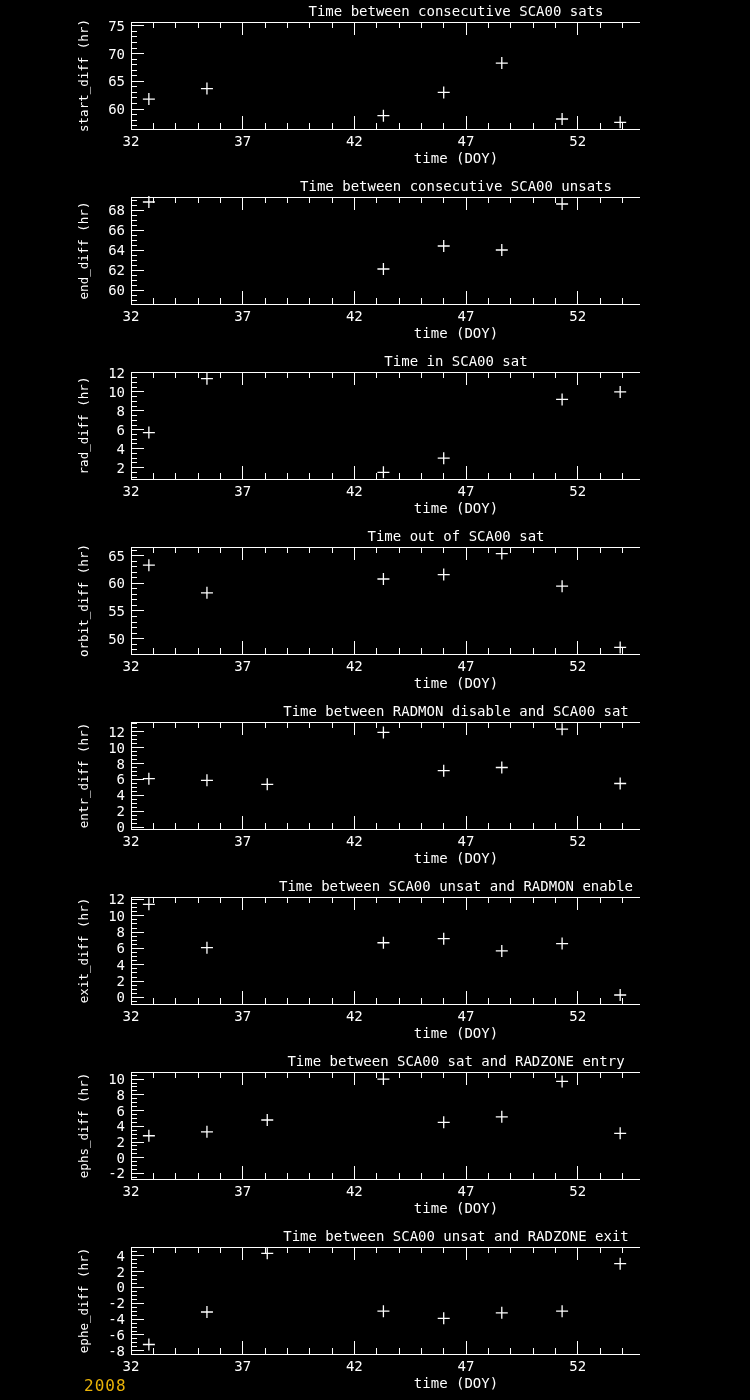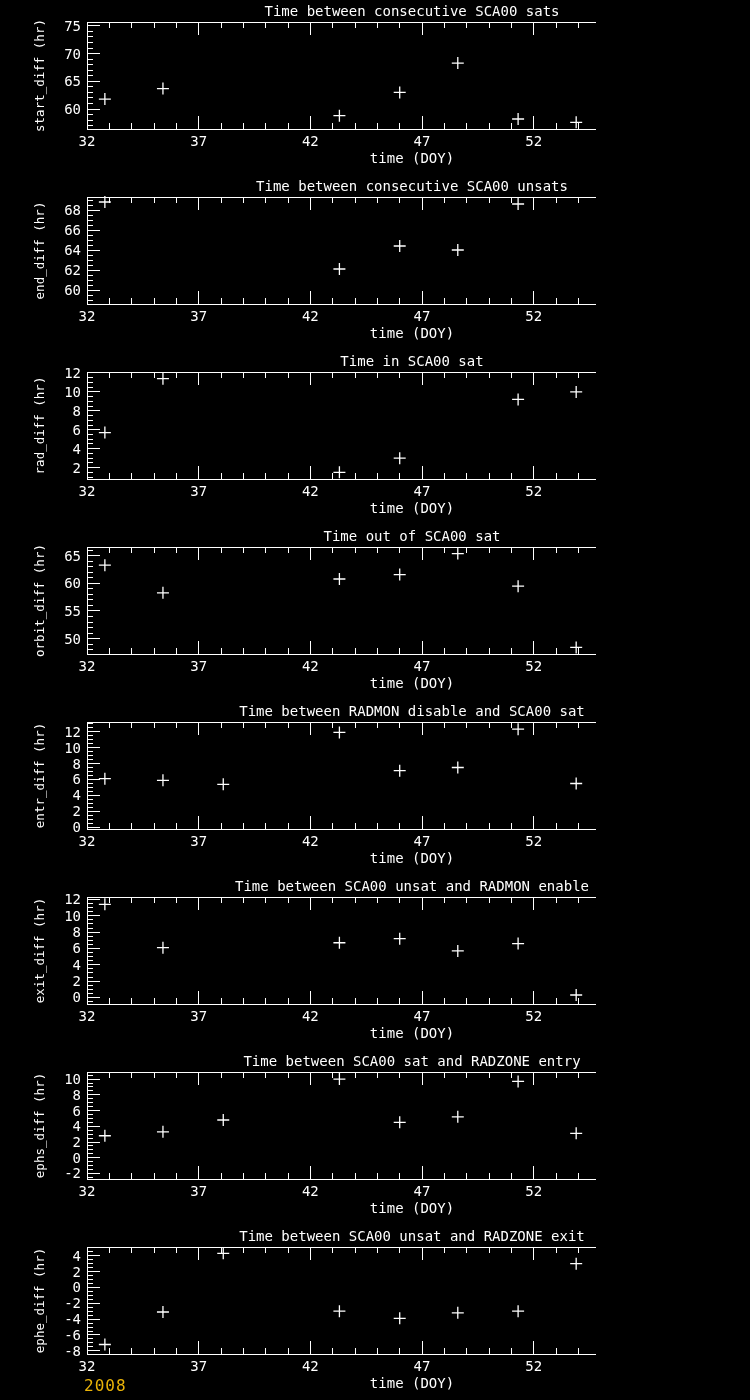--- a/index.html
+++ b/index.html
@@ -3,20 +3,21 @@
 <meta charset="utf-8">
 <style>
   html, body { margin: 0; padding: 0; background: #000; }
   .screen {
     position: relative;
     width: 596px;
     height: 1400px;
     background: #000;
     overflow: hidden;
     font-family: "DejaVu Sans Mono", monospace;
+    padding-left: 44px;
   }
   figure.panel { margin: 0; padding: 0; width: 750px; height: 175px; }
   svg.plot { display: block; width: 750px; height: 175px; }
   svg.plot text {
     fill: #ffffff;
     font-family: "DejaVu Sans Mono", monospace;
   }
   svg.plot .title   { font-size: 14px; }
   svg.plot .ticklab { font-size: 14px; }
   svg.plot .axlab   { font-size: 14px; }

